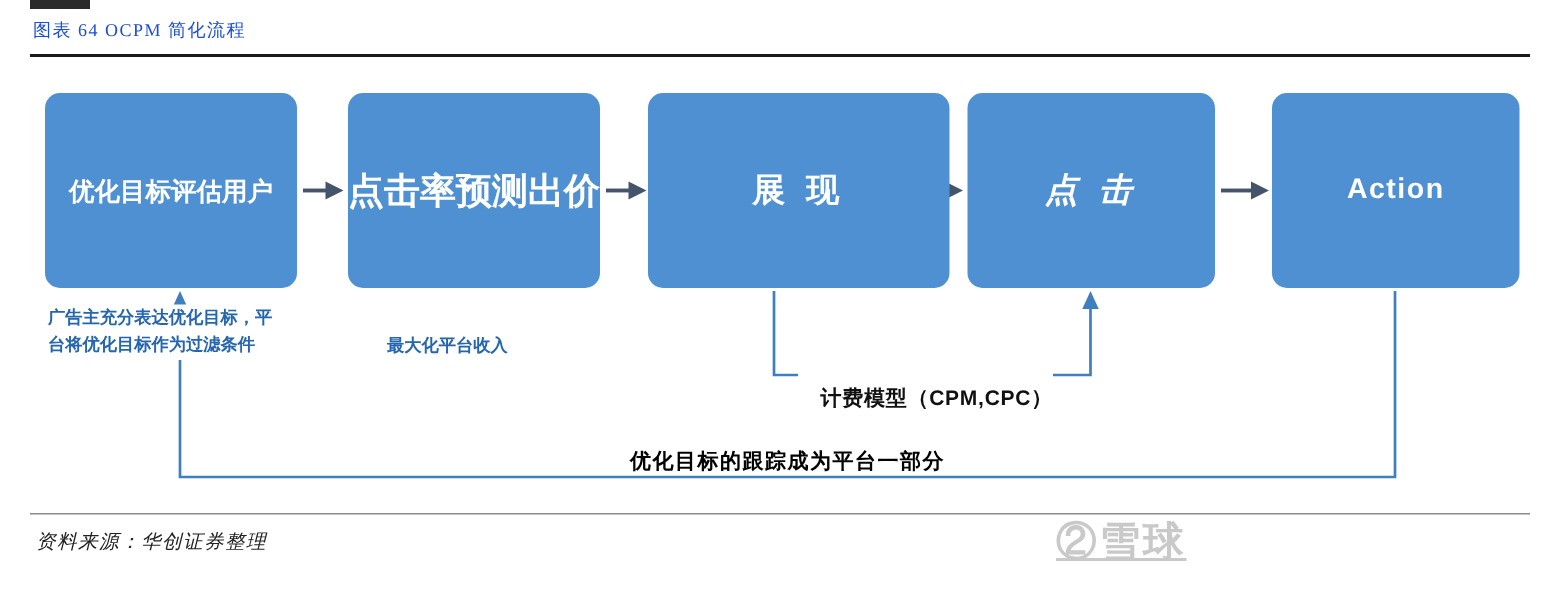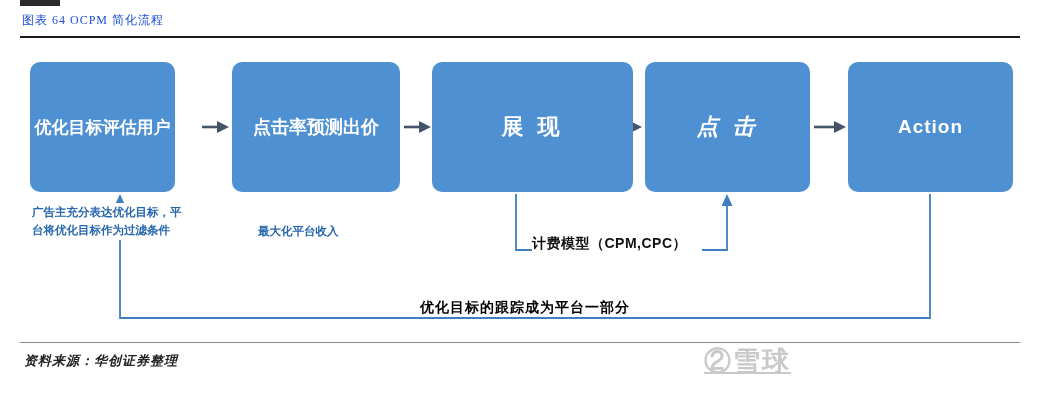--- a/index.html
+++ b/index.html
@@ -12,42 +12,42 @@
     position:absolute;left:22px;top:12px;font-family:"Liberation Serif",serif;
     font-weight:400;font-size:12px;color:#1d4ed8;letter-spacing:1px;
   }
   .title-rule{position:absolute;left:20px;top:36px;width:1000px;height:2px;background:#1a1a1a;}
   .overlay{position:absolute;left:0;top:0;z-index:1;pointer-events:none;}
   .box{
     position:absolute;top:62px;height:130px;background:#4E90D2;border-radius:10px;
     display:flex;align-items:center;justify-content:center;color:#ffffff;
     font-weight:700;text-align:center;z-index:2;
   }
-  .box-1{left:30px;width:145px;font-size:17px;}
-  .box-2{left:232px;width:168px;font-size:18px;text-align:right;}
+  .box-1{left:30px;width:168px;font-size:17px;}
+  .box-2{left:232px;width:168px;font-size:24px;text-align:right;}
   .box-3{left:432px;width:201px;font-size:22px;letter-spacing:4px;}
   .box-4{left:645px;width:165px;font-size:22px;letter-spacing:4px;font-style:italic;}
   .box-5{left:848px;width:165px;font-size:19px;letter-spacing:1px;}
   .note{
     position:absolute;z-index:2;font-weight:700;color:#2566AE;font-size:11.5px;line-height:1.6;
   }
   .note-targeting{left:32px;top:203px;width:152px;background:#ffffff;}
   .note-revenue{left:258px;top:222px;}
   .note-billing{
-    left:532px;top:232px;width:170px;text-align:left;
+    left:532px;top:254px;width:170px;text-align:right;
     color:#111;font-size:14px;letter-spacing:0.5px;
   }
   .note-loop{
     left:370px;top:296px;width:310px;text-align:center;
     color:#000000;font-size:14px;letter-spacing:1px;
   }
   .footer-rule{position:absolute;left:20px;top:342px;width:1000px;height:1px;background:#8a8a8a;}
   .source{
     position:absolute;left:24px;top:352px;font-family:"Liberation Serif",serif;
-    font-style:italic;font-weight:700;font-size:13px;color:#222;letter-spacing:1px;
+    font-style:italic;font-weight:400;font-size:13px;color:#222;letter-spacing:1px;
   }
   .wm-faint{
     position:absolute;left:704px;top:343px;font-size:27px;font-weight:700;
     color:#c9c9c9;z-index:3;letter-spacing:2px;text-decoration:underline;
   }
   .wm-label{
     position:absolute;left:830px;top:357px;font-size:21px;font-weight:700;
     color:#4c4c4c;z-index:4;letter-spacing:1px;
   }
 </style>

